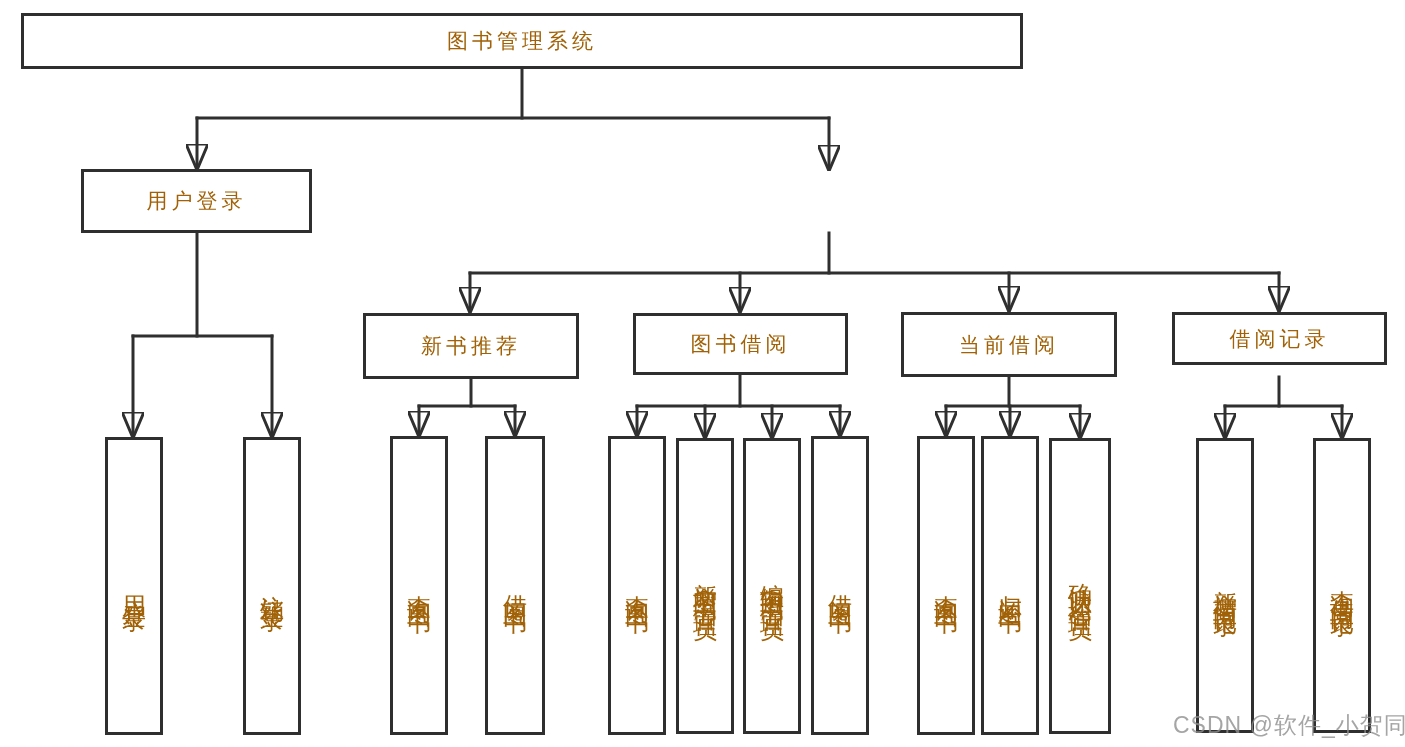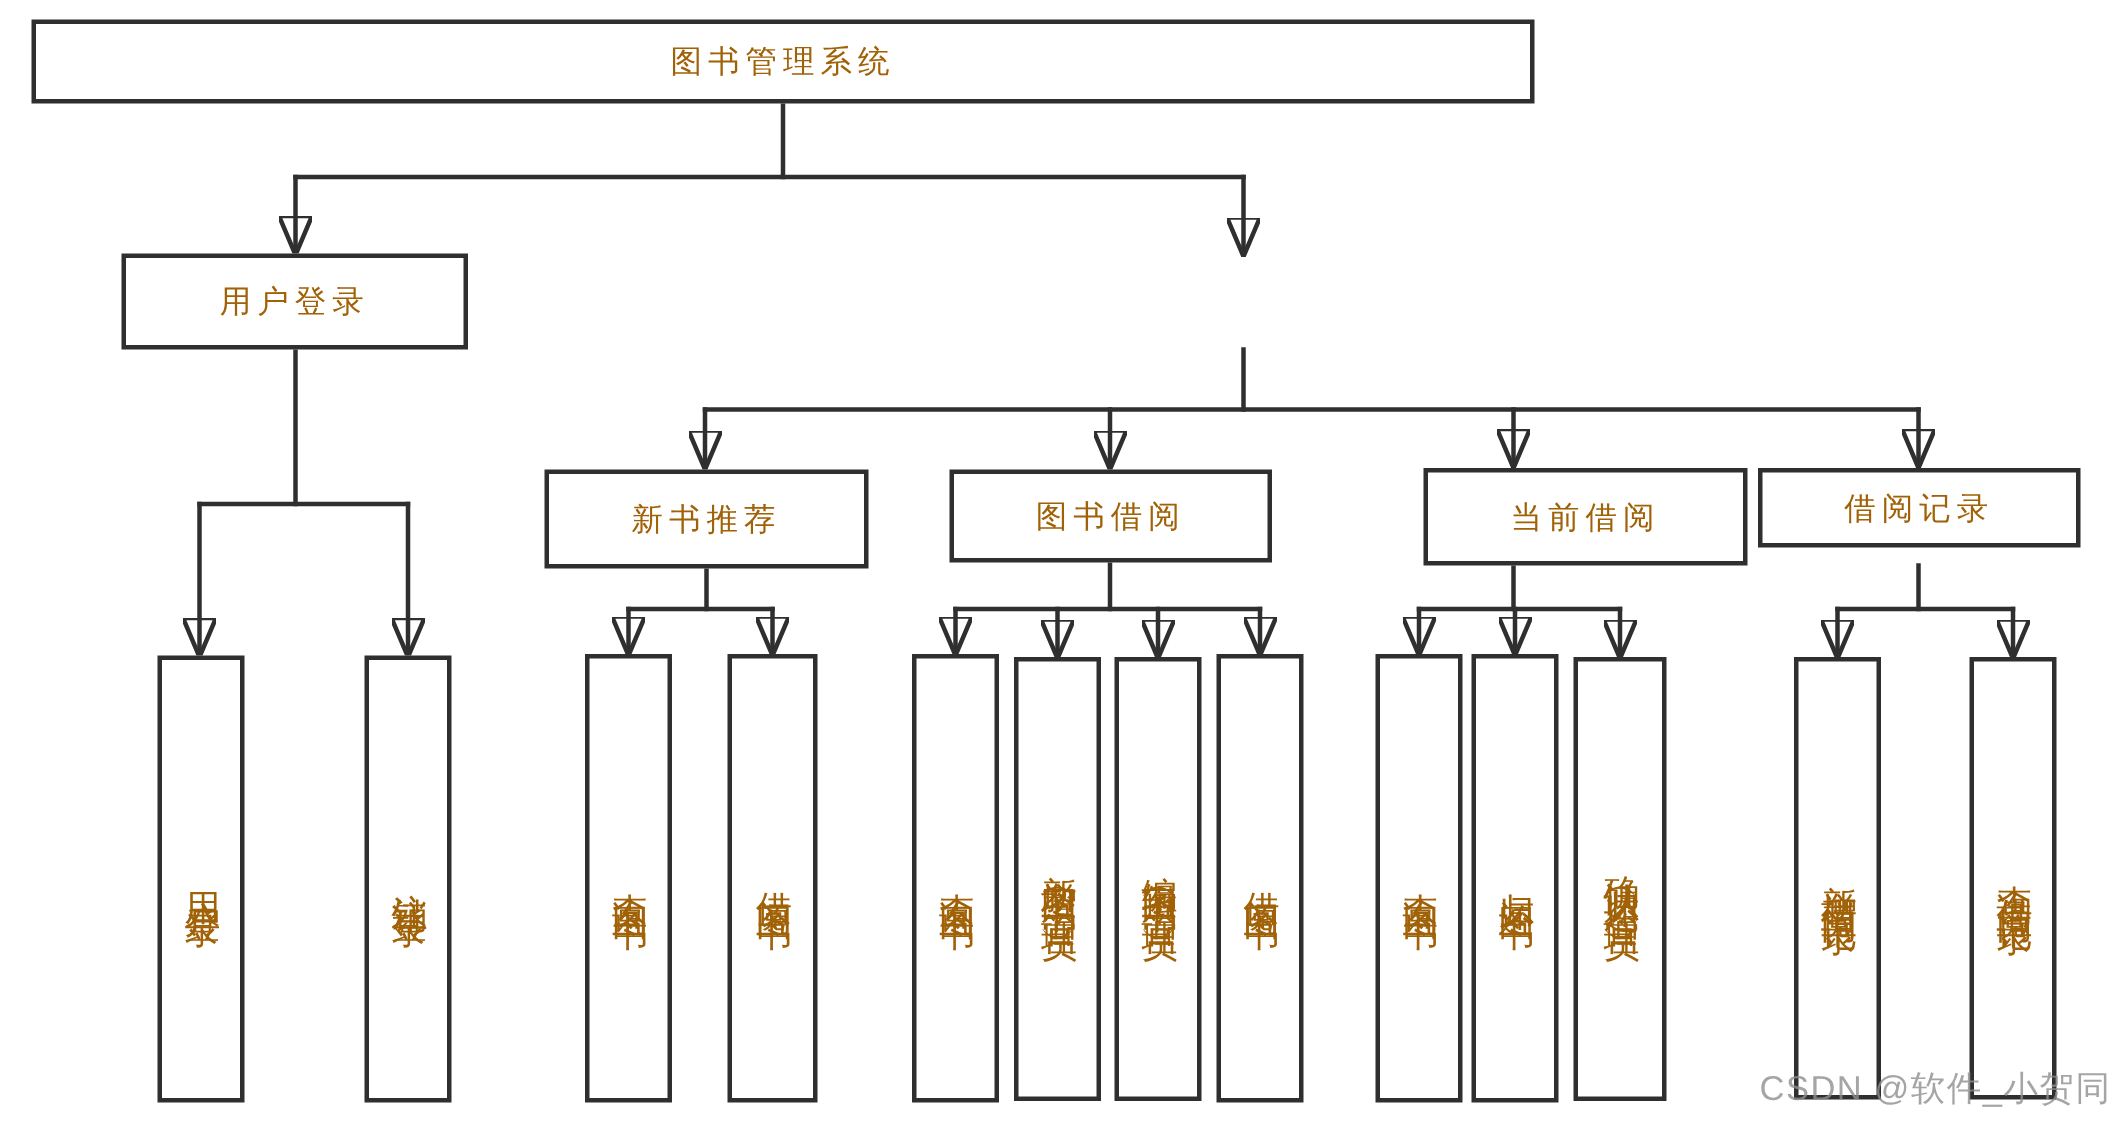--- a/index.html
+++ b/index.html
@@ -83,21 +83,21 @@
     <path d="M1225 406 V437" marker-end="url(#ah)"></path>
     <path d="M1342 406 V437" marker-end="url(#ah)"></path>
   </svg>
 
   <div class="node" style="left:21px; top:13px; width:1002px; height:56px">图书管理系统</div>
 
   <div class="node" style="left:81px; top:169px; width:231px; height:64px">用户登录</div>
 
   <div class="node" style="left:363px; top:313px; width:216px; height:66px">新书推荐</div>
   <div class="node" style="left:633px; top:313px; width:215px; height:62px">图书借阅</div>
-  <div class="node" style="left:949px; top:312px; width:216px; height:65px">当前借阅</div>
+  <div class="node" style="left:901px; top:312px; width:216px; height:65px">当前借阅</div>
   <div class="node" style="left:1172px; top:312px; width:215px; height:53px">借阅记录</div>
 
   <div class="node v" style="left:105px; top:437px; width:58px; height:298px">用户登录</div>
   <div class="node v" style="left:243px; top:437px; width:58px; height:298px">注销登录</div>
 
   <div class="node v" style="left:390px; top:436px; width:58px; height:299px">查询图书</div>
   <div class="node v" style="left:485px; top:436px; width:60px; height:299px">借阅图书</div>
 
   <div class="node v" style="left:608px; top:436px; width:58px; height:299px">查询图书</div>
   <div class="node v" style="left:676px; top:438px; width:58px; height:296px">新增图书（管理员）</div>

